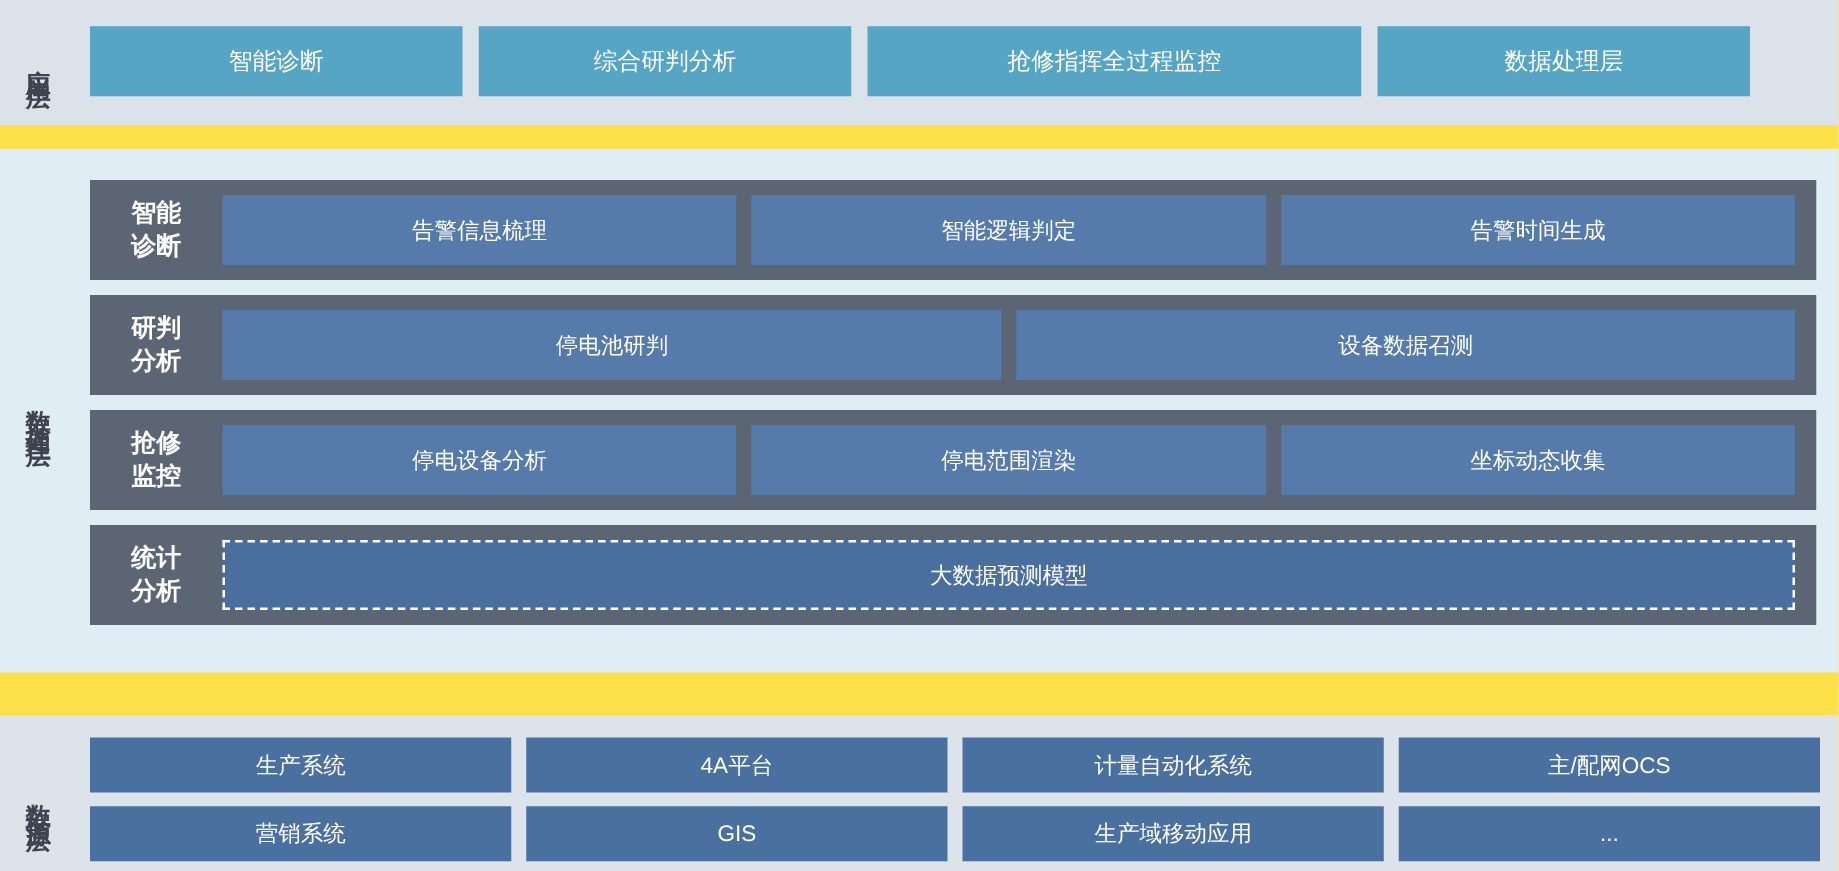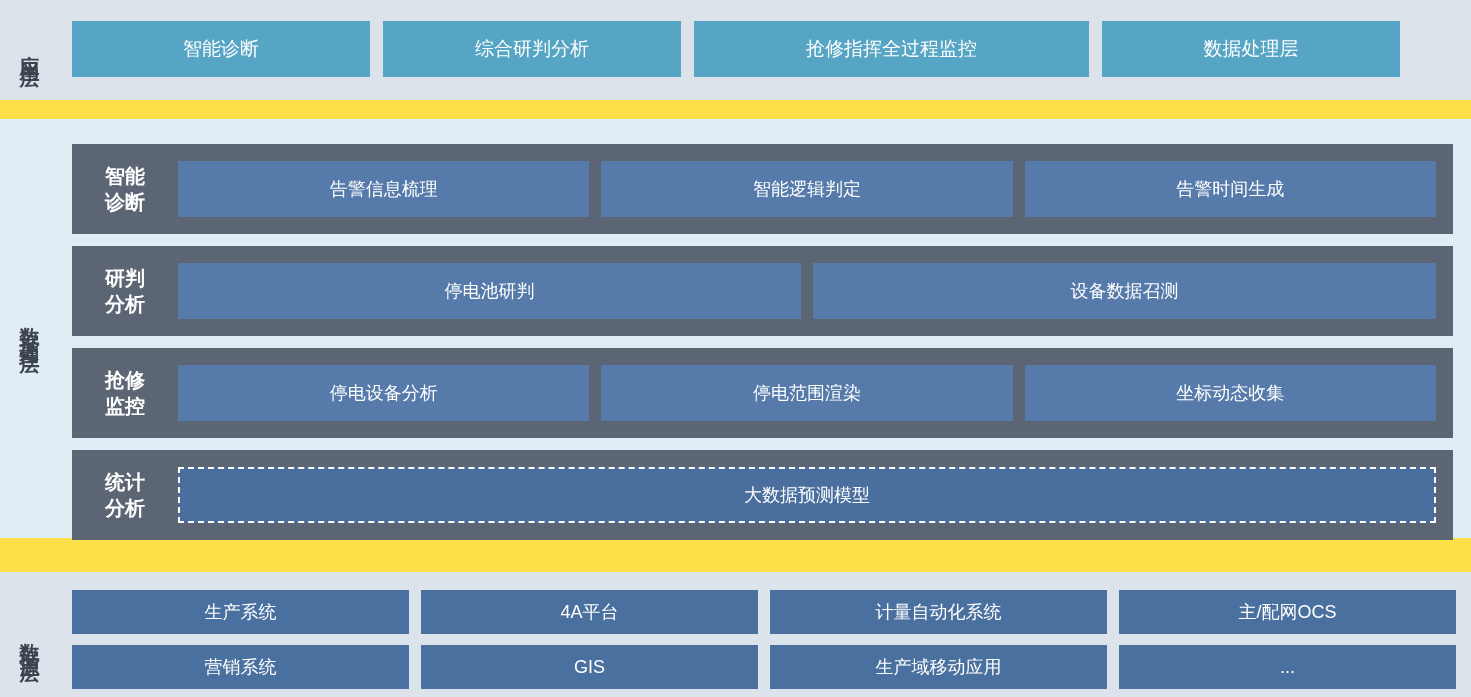--- a/index.html
+++ b/index.html
@@ -27,21 +27,21 @@
   }
   .app-btn.w-std  { width:298px; }
   .app-btn.w-wide { width:395px; }
 
   
   .proc-rows {
     position:absolute; left:72px; top:25px; width:1381px;
     display:flex; flex-direction:column; gap:12px;
   }
   .proc-row {
-    height:90px; background:#5c6574; display:flex; align-items:center;
+    height:80px; background:#5c6574; display:flex; align-items:center;
   }
   .row-label {
     width:106px; flex:0 0 106px; text-align:center;
     color:#ffffff; font-size:20px; font-weight:bold; line-height:1.3;
   }
   .row-boxes { flex:1; display:flex; gap:12px; padding-right:17px; }
   .pbox {
     flex:1 1 0; height:56px; background:#567aaa; color:#ffffff; font-size:18px;
     display:flex; align-items:center; justify-content:center;
   }

